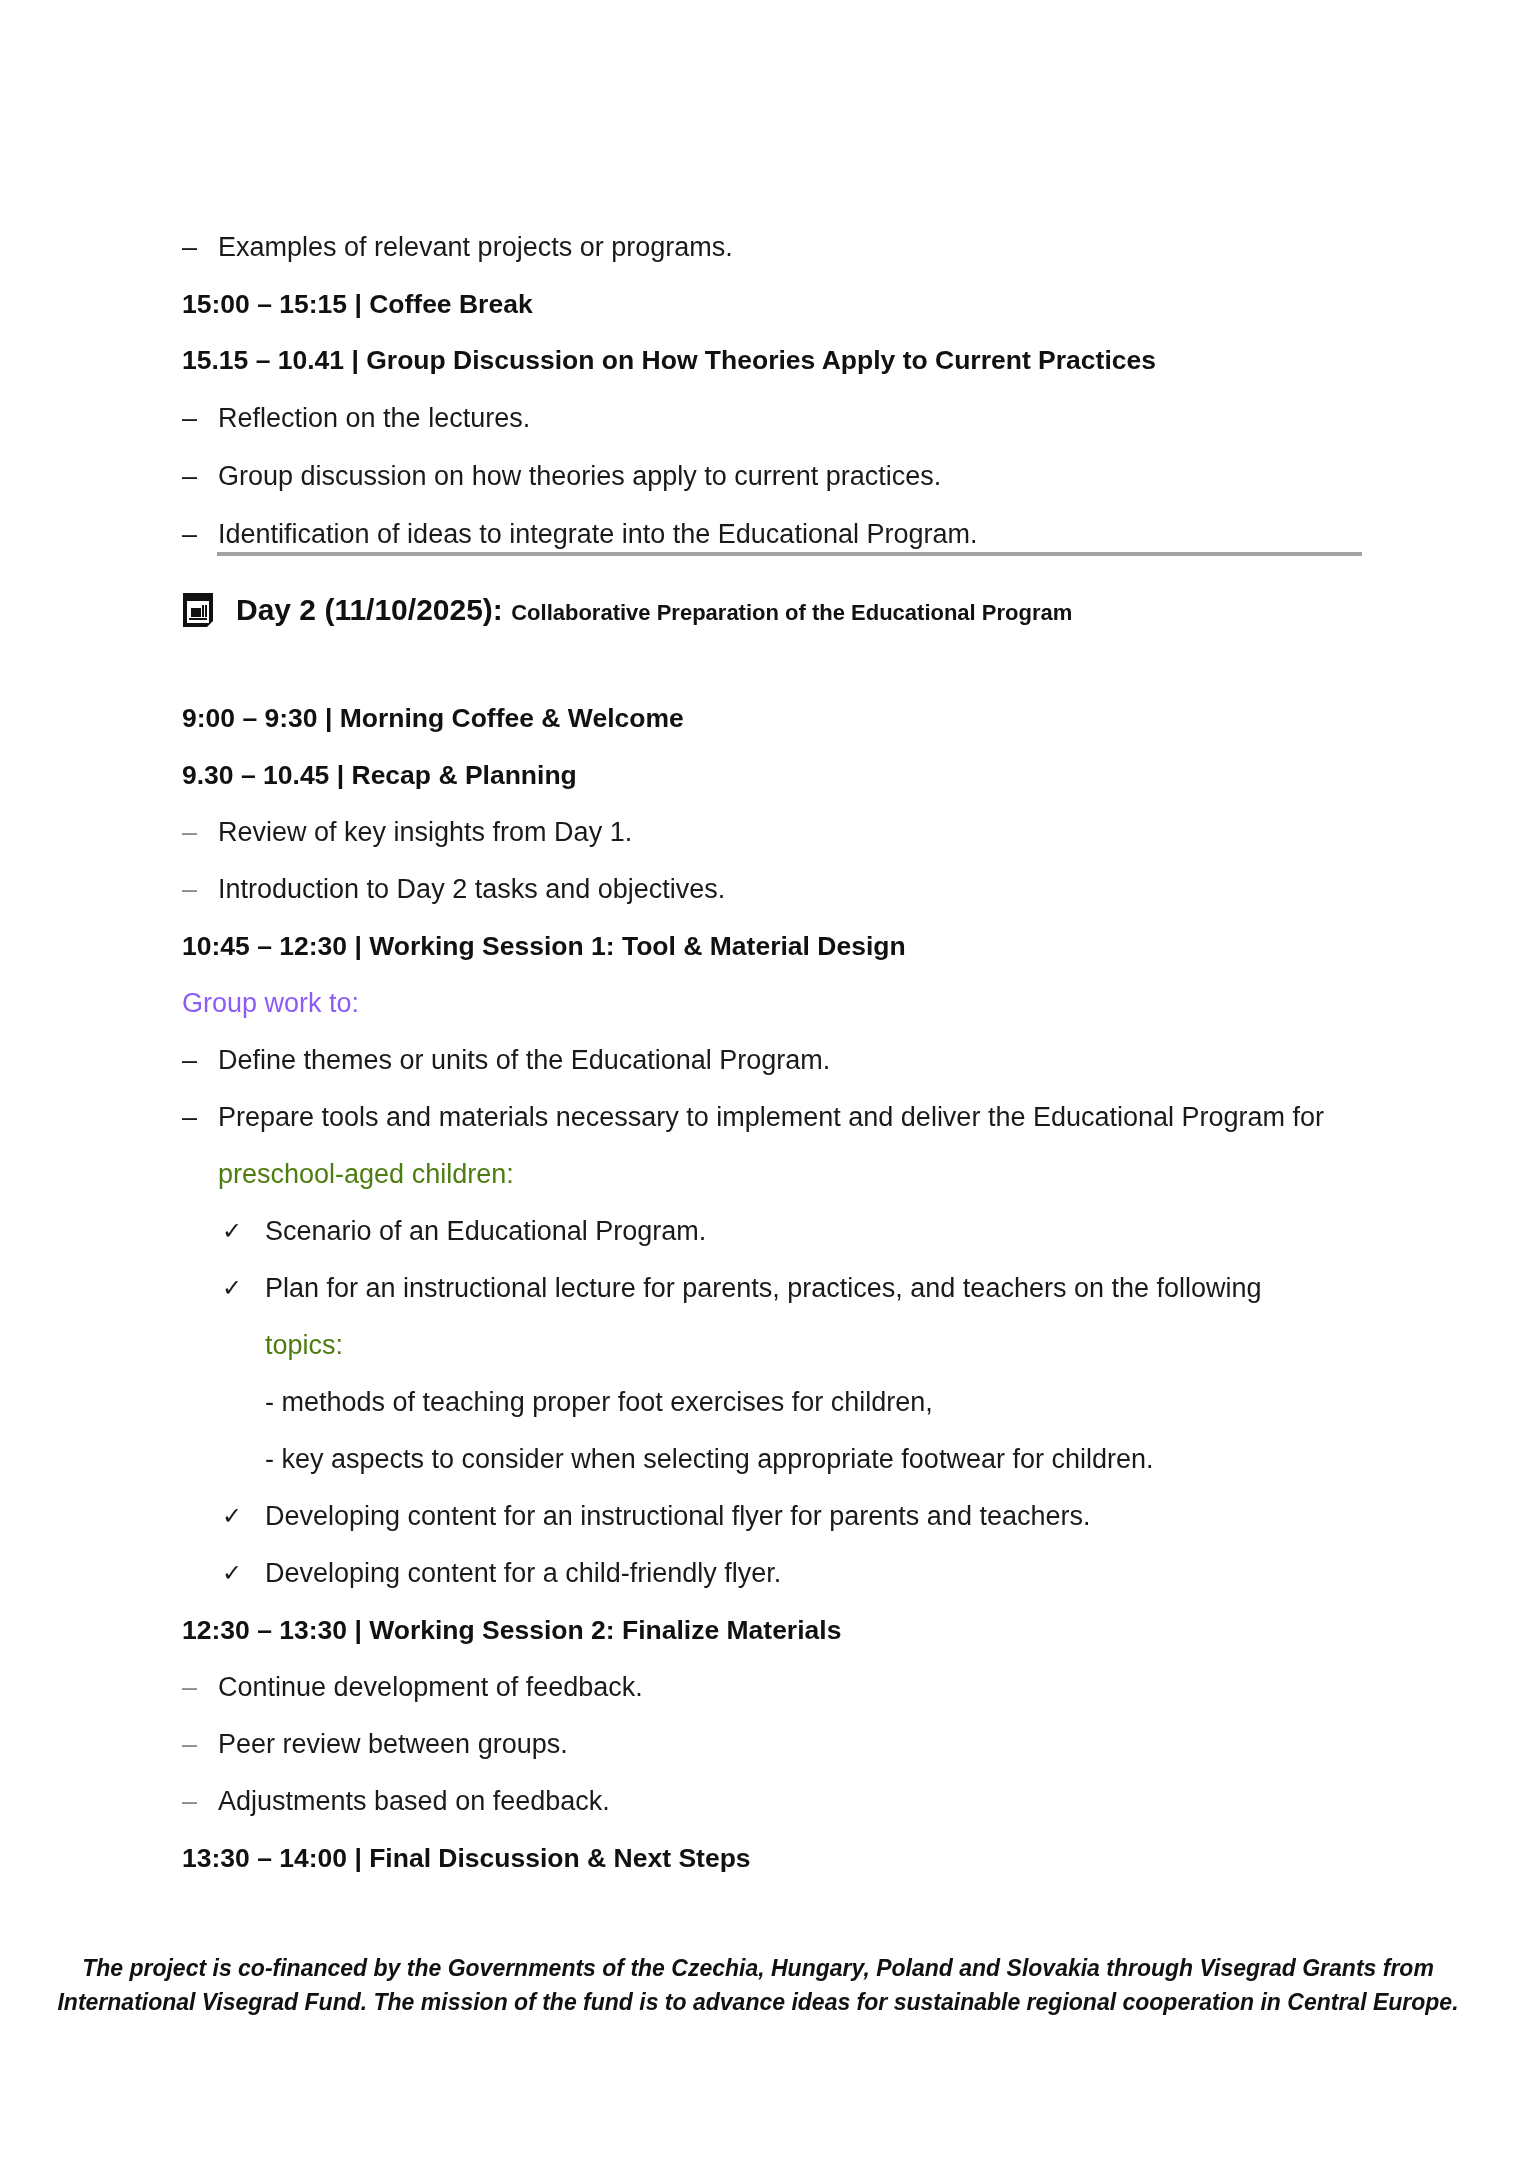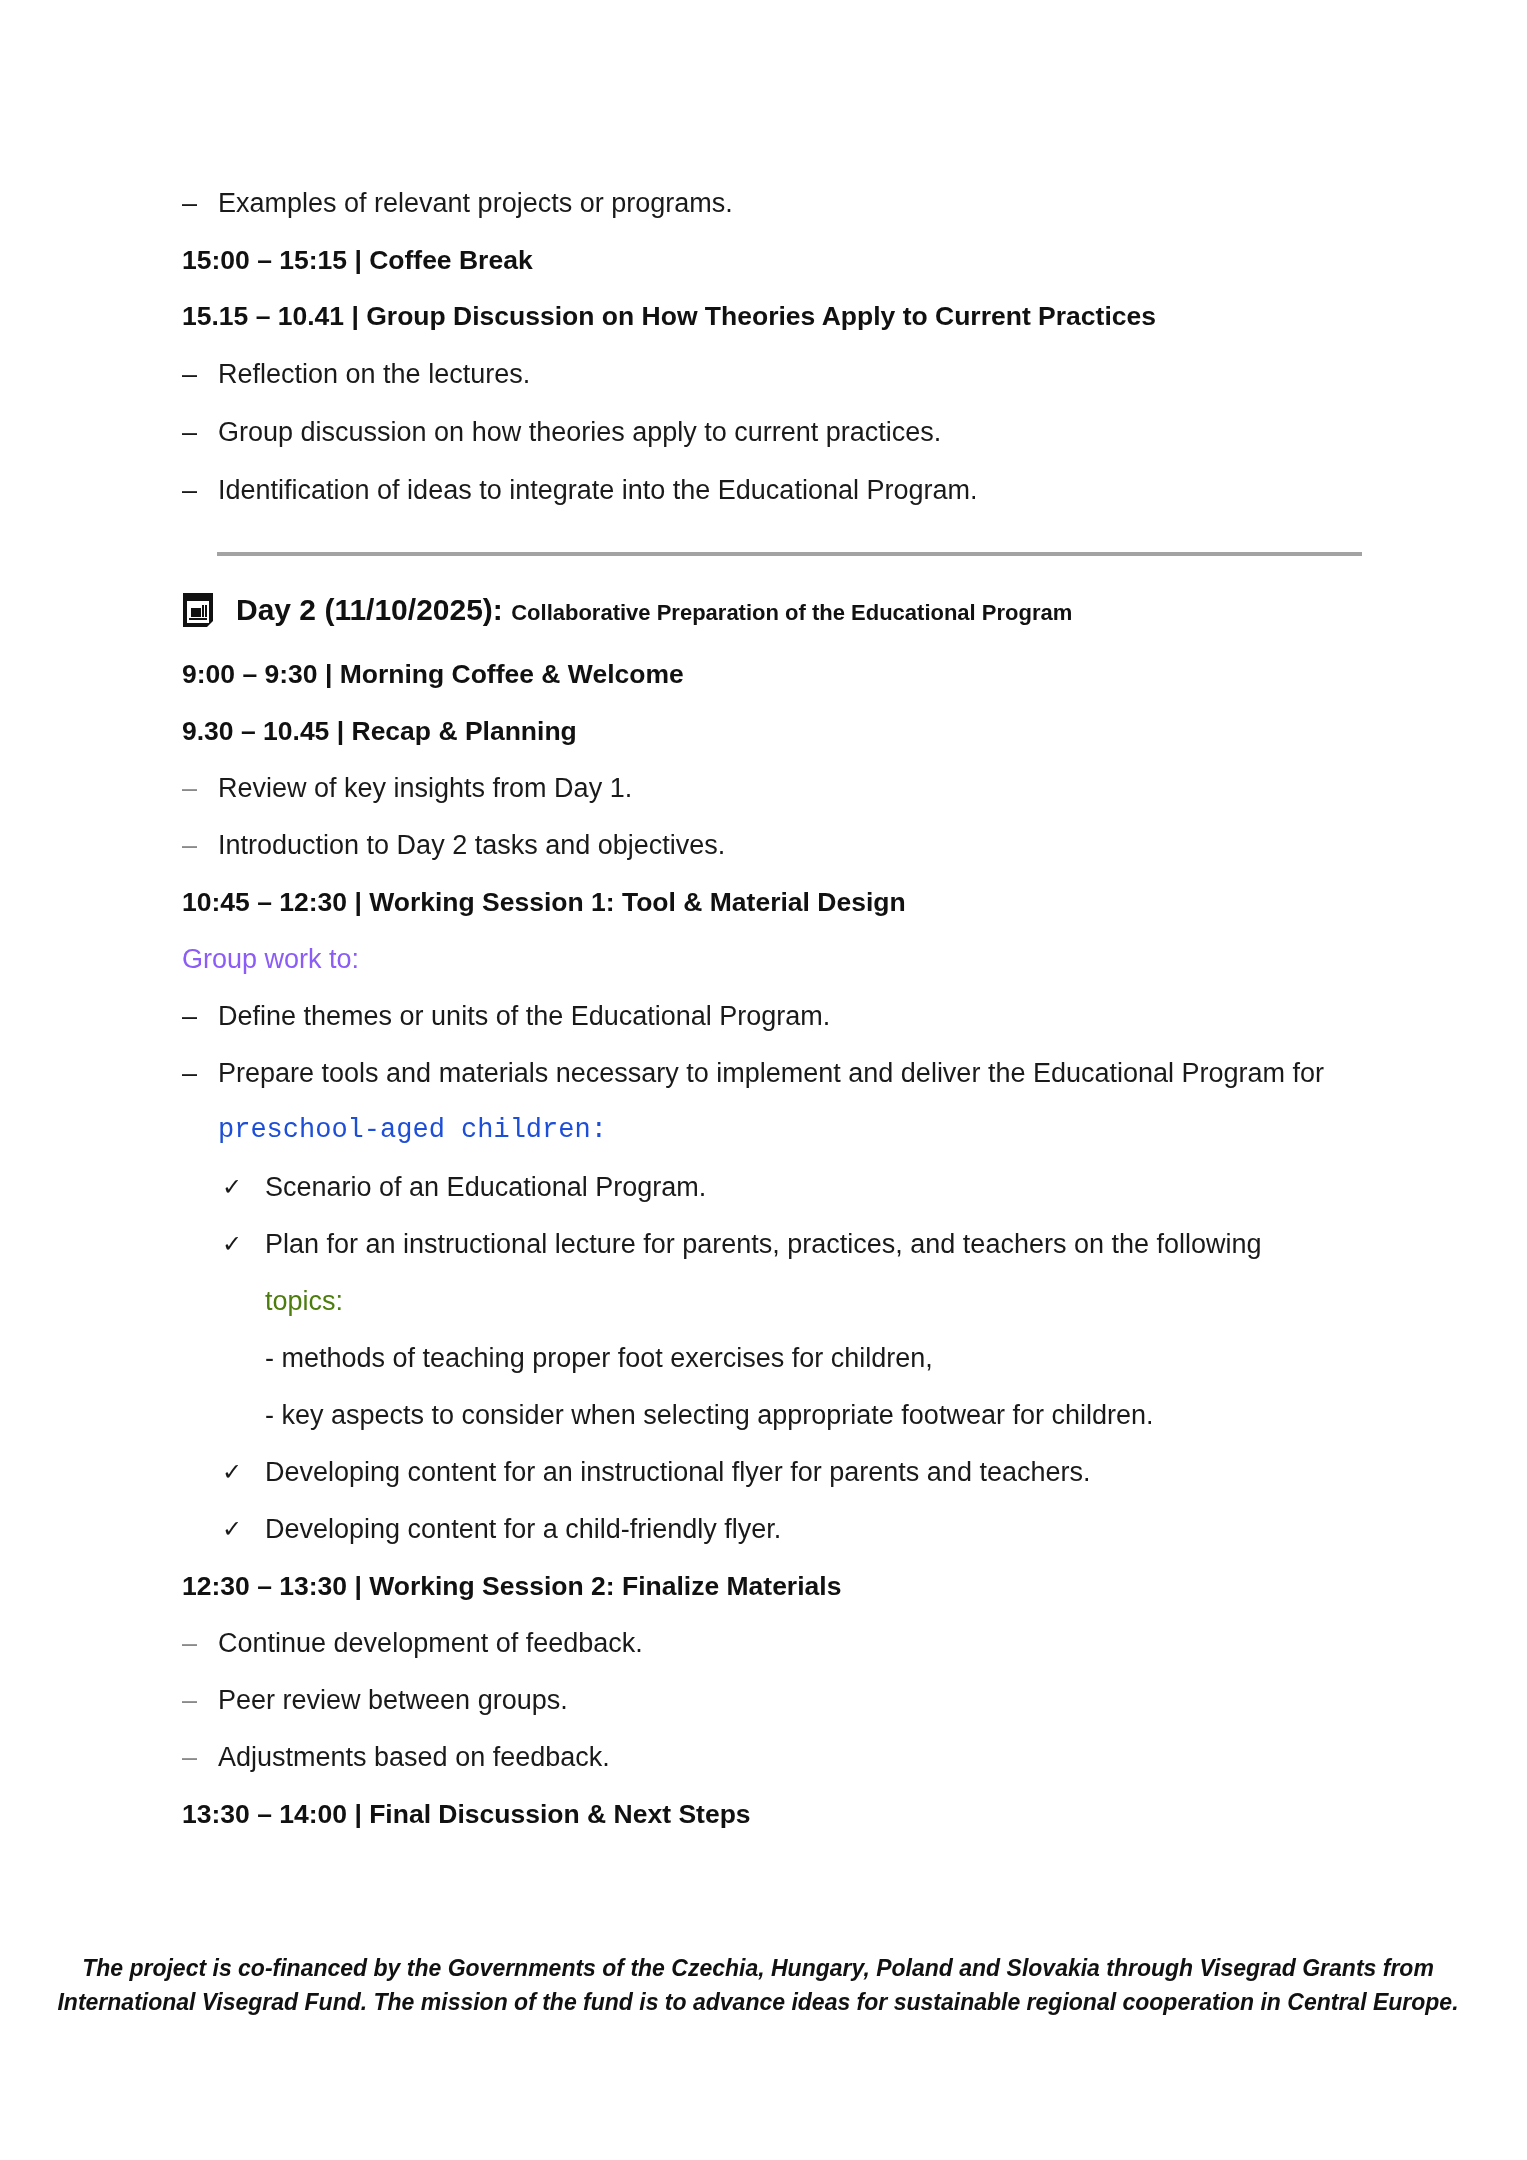--- a/index.html
+++ b/index.html
@@ -1,25 +1,25 @@
 <!DOCTYPE html>
 <html><head>
   <meta charset="utf-8">
   <style>
     html, body { margin: 0; padding: 0; background: #ffffff; }
     body { width: 1527px; height: 2160px; position: relative; overflow: hidden;
            font-family: "Liberation Sans", sans-serif; color: #111111; }
-    .line { position: absolute; left: 0; white-space: nowrap; font-size: 27px; line-height: 34px; }
+    .line { position: absolute; left: 0; white-space: nowrap; font-size: 27px; line-height: 34px; margin-top: 44px; }
     .heading { font-weight: bold; left: 182px; font-size: 26.5px; }
     .plain { left: 182px; color: #8b5cf6; }
     .dash-item { left: 182px; color: #1a1a1a; }
     .dash-item .marker { position: absolute; left: 0; top: 0; }
     .dash-item .marker.light { color: #8a8a8a; }
     .dash-item .txt { position: absolute; left: 36px; top: 0; }
-    .cont { left: 218px; color: #1d4ed8; font-family: Liberation Mono, monospace; }
+    .cont { left: 218px; color: #4d7c0f; }
     .check-item { left: 222px; color: #1a1a1a; }
     .check-item .marker { position: absolute; left: 0; top: 0; font-size: 24px; }
     .check-item .txt { position: absolute; left: 43px; top: 0; }
     .check-cont { left: 265px; color: #4d7c0f; }
     .sub-dash { left: 265px; color: #1a1a1a; }
     .separator { position: absolute; left: 217px; top: 552px; width: 1145px; height: 4px; background: #a3a3a3; }
     .day-heading { position: absolute; left: 183px; top: 590px; white-space: nowrap; }
     .day-heading .icon { position: absolute; left: 0; top: 3px; width: 30px; height: 34px; }
     .day-heading .ttl { position: absolute; left: 53px; top: 0; font-size: 30px; line-height: 40px; font-weight: bold; }
     .day-heading .ttl .sub { font-size: 22px; }

